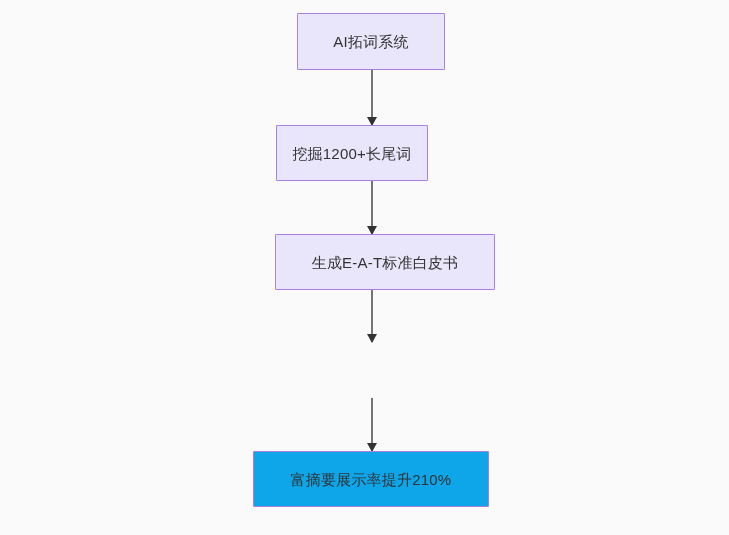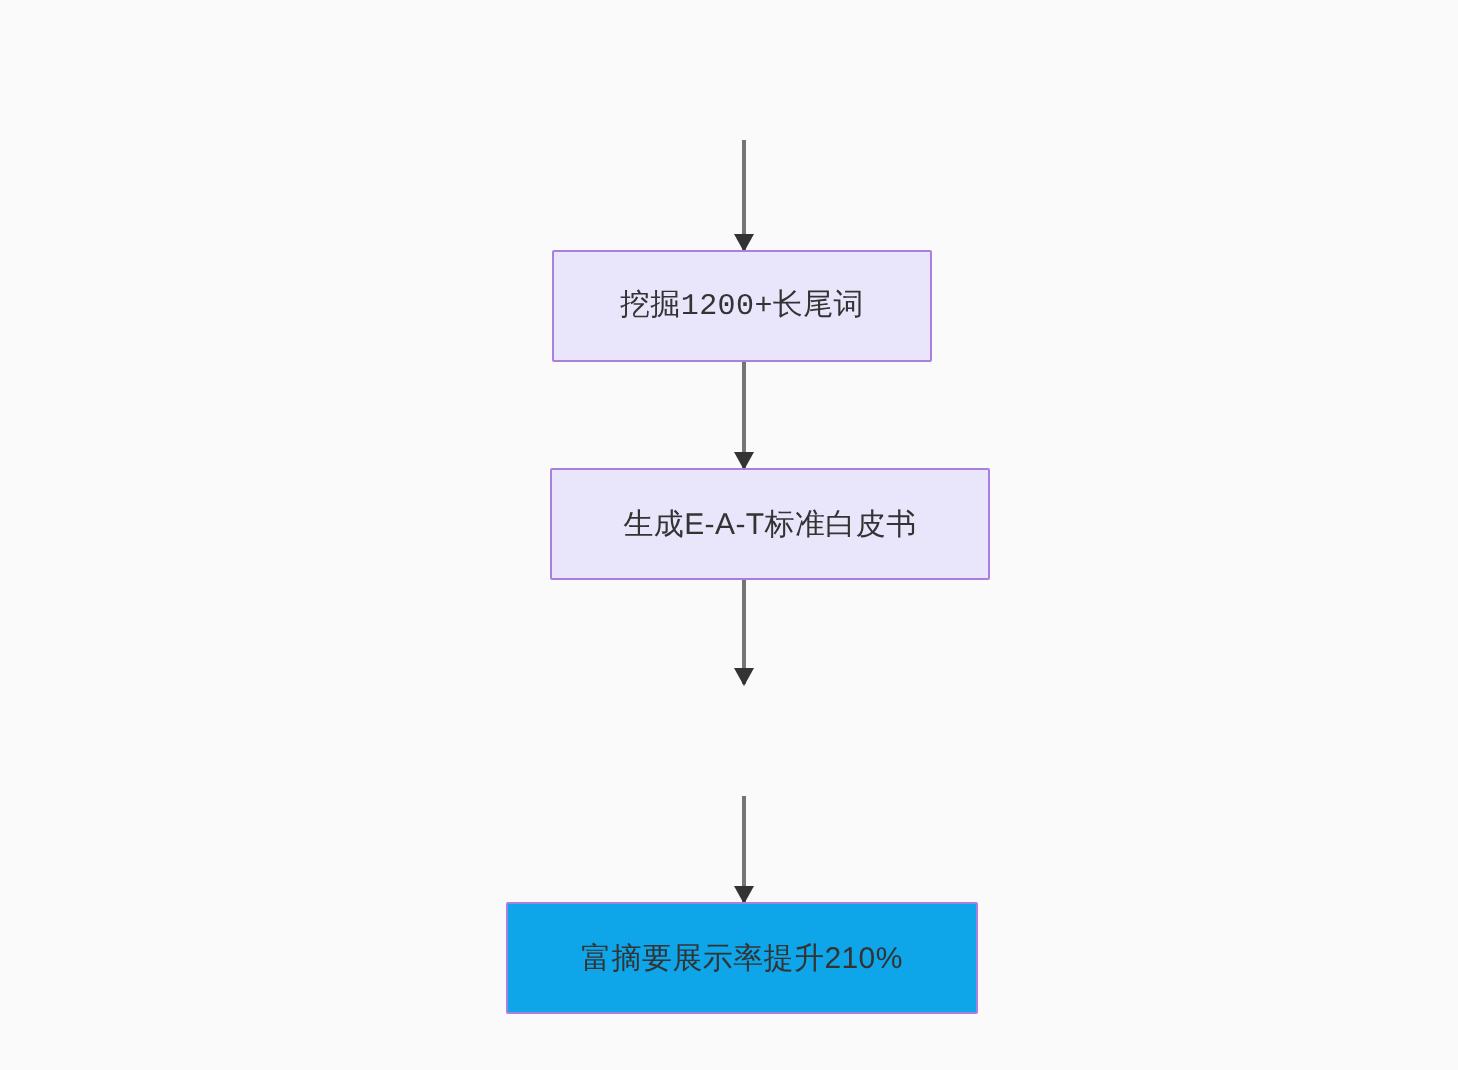--- a/index.html
+++ b/index.html
@@ -84,22 +84,25 @@
   <div class="flow-edge" id="edge-3" style="left: 371px; top: 290px; width: 2px; height: 52px;">
     <div class="flow-edge-line" style="height: 52px; background: rgb(117, 117, 117);"></div>
     <div class="flow-edge-arrow" style="border-top-color: rgb(51, 51, 51);"></div>
   </div>
 
   <div class="flow-edge" id="edge-4" style="left: 371px; top: 398px; width: 2px; height: 53px;">
     <div class="flow-edge-line" style="height: 53px; background: rgb(117, 117, 117);"></div>
     <div class="flow-edge-arrow" style="border-top-color: rgb(51, 51, 51);"></div>
   </div>
 
+  <div class="flow-node" id="node-1" style="left: 297px; top: 13px; width: 148px; height: 57px; background: rgb(233, 229, 251); border-color: rgb(169, 127, 224); color: rgb(51, 51, 51);">
+    <span class="flow-node-label">AI拓词系统</span>
+  </div>
 
-  <div class="flow-node" id="node-2" style="left: 276px; top: 125px; width: 190px; height: 56px; background: rgb(233, 229, 251); border-color: rgb(169, 127, 224); color: rgb(51, 51, 51); font-family: Liberation Mono, monospace;">
+  <div class="flow-node" id="node-2" style="left: 276px; top: 125px; width: 152px; height: 56px; background: rgb(233, 229, 251); border-color: rgb(169, 127, 224); color: rgb(51, 51, 51);">
     <span class="flow-node-label">挖掘1200+长尾词</span>
   </div>
 
   <div class="flow-node" id="node-3" style="left: 275px; top: 234px; width: 220px; height: 56px; background: rgb(233, 229, 251); border-color: rgb(169, 127, 224); color: rgb(51, 51, 51);">
     <span class="flow-node-label">生成E-A-T标准白皮书</span>
   </div>
 
 
   <div class="flow-node" id="node-5" style="left: 253px; top: 451px; width: 236px; height: 56px; background: #0ea5e9; border-color: rgb(169, 127, 224); color: rgb(51, 51, 51);">
     <span class="flow-node-label">富摘要展示率提升210%</span>

